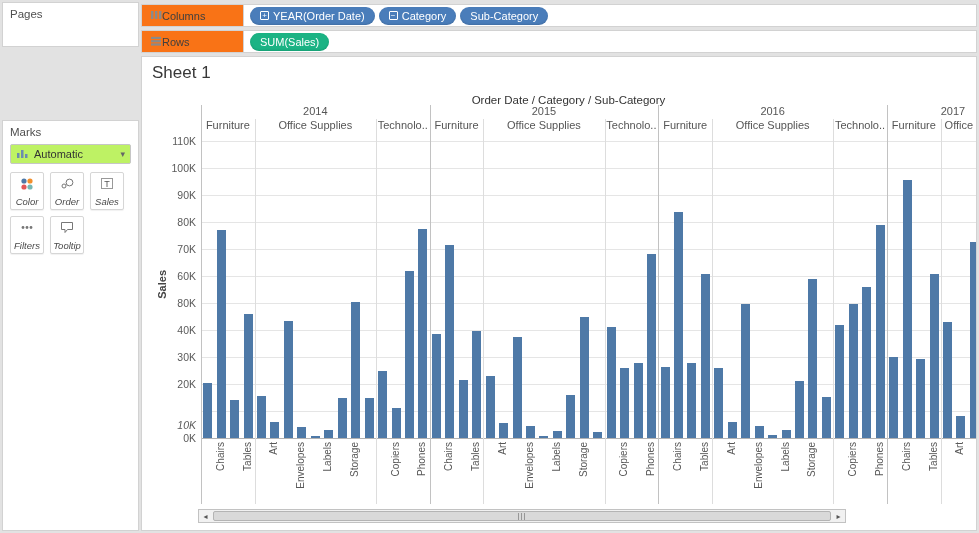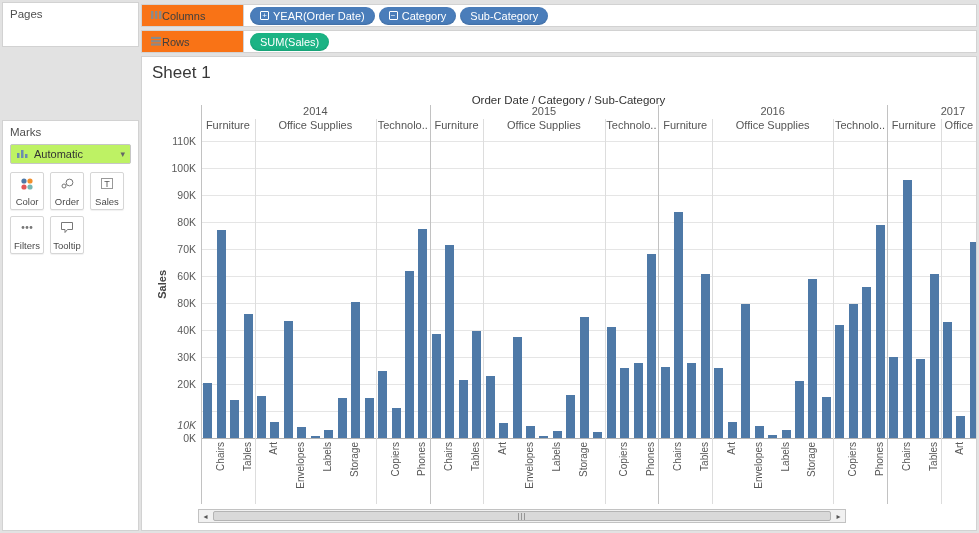--- a/index.html
+++ b/index.html
@@ -14,21 +14,21 @@
   #filters-panel{left:2px;top:49px;width:137px;height:69px;}
   #marks-panel{left:2px;top:120px;width:137px;height:411px;}
 
   .mark-dropdown{margin:3px 7px 8px;height:20px;border:1px solid #c6c6c6;border-radius:2px;
     background:#bef264;display:flex;align-items:center;gap:5px;padding:0 5px;cursor:pointer;}
   .auto-label{font-size:11px;color:#333;flex:1;}
   .chev{font-size:9px;color:#666;}
   .mark-buttons{margin:2px 7px;display:flex;flex-wrap:wrap;gap:6px;width:120px;}
   .mark-btn{background:#fff;border:1px solid #d6d6d6;border-radius:2px;box-shadow:0 1px 1px rgba(0,0,0,.06);
     width:34px;height:38px;display:flex;flex-direction:column;align-items:center;justify-content:center;gap:2px;cursor:pointer;}
-  .mbl{font-size:9.5px;color:#4a4a4a;}
+  .mbl{font-size:9.5px;color:#4a4a4a;font-style:italic;}
 
   
   .shelf{position:absolute;left:141px;width:836px;height:23px;background:#fff;border:1px solid #d2d2d2;display:flex;align-items:stretch;}
   #columns-shelf{top:4px;}
   #rows-shelf{top:30px;}
   .shelf-label{width:102px;background:#f97316;border-right:1px solid #d2d2d2;display:flex;align-items:center;padding:0 8px;}
   .shelf-label span{font-size:11px;color:#3f3f3f;}
   .pills{display:flex;align-items:center;gap:4px;padding-left:6px;}
   .pill{height:18px;border-radius:9px;display:flex;align-items:center;gap:4px;padding:0 10px;
     color:#fff;font-size:11px;white-space:nowrap;cursor:grab;box-shadow:inset 0 -1px 2px rgba(0,0,0,.12);}

